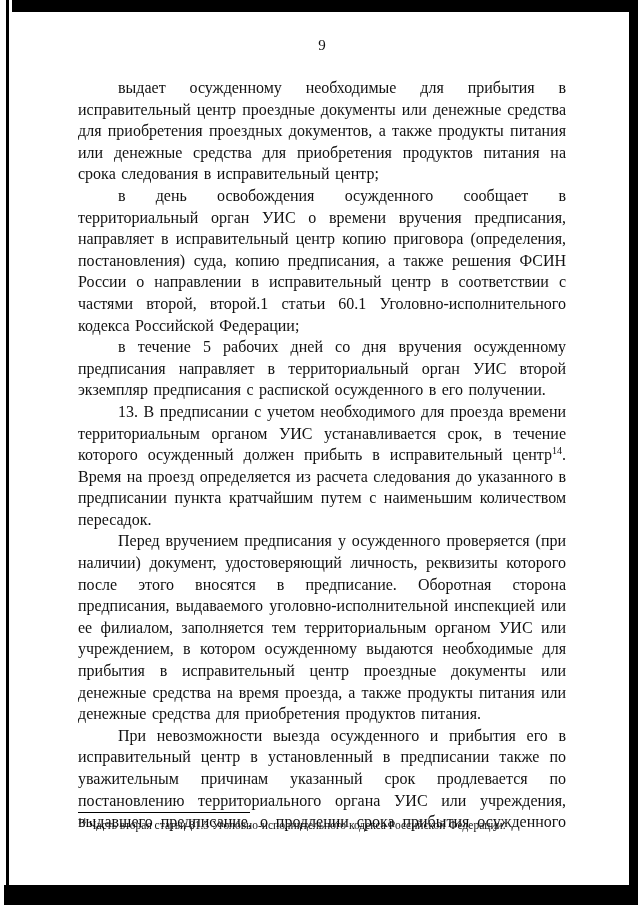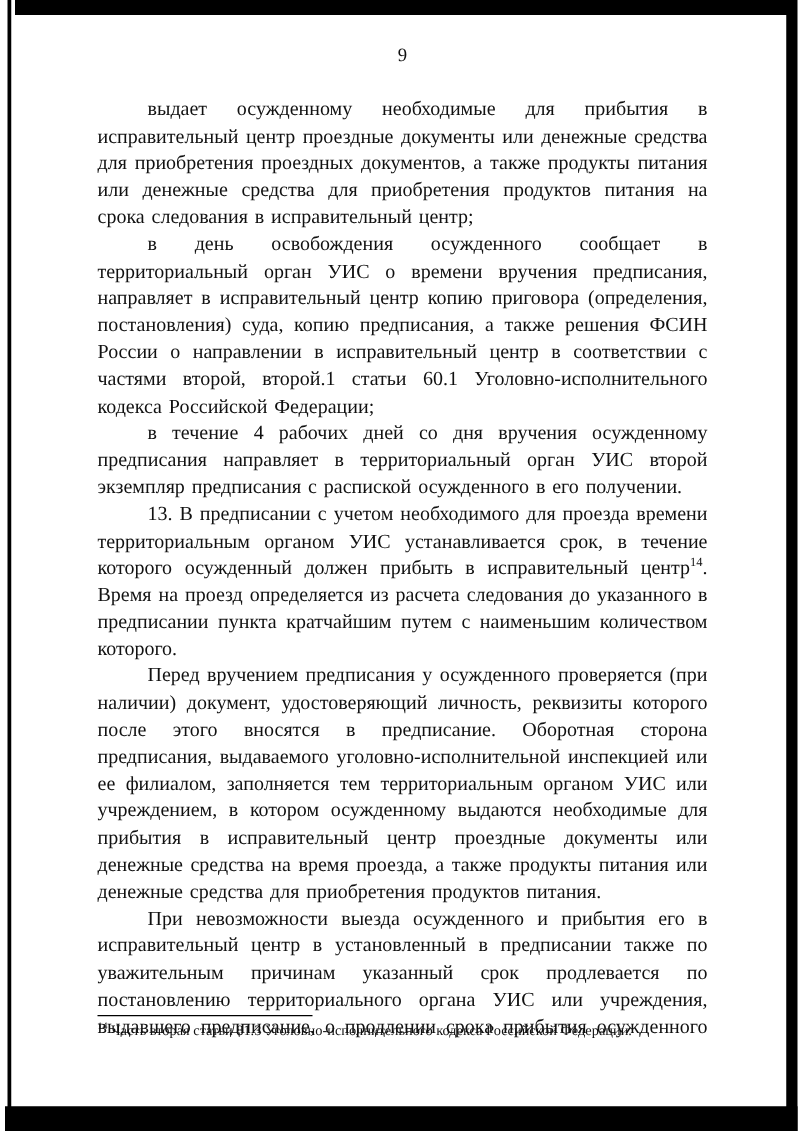--- a/index.html
+++ b/index.html
@@ -65,22 +65,22 @@
   <div class="scan-border border-left"></div>
   <div class="scan-border border-right"></div>
   <div class="scan-border border-bottom"></div>
 
   <div class="content">
     <div class="page-number">9</div>
 
     <div class="body">
       <p>выдает осужденному необходимые для прибытия в исправительный центр проездные документы или денежные средства для приобретения проездных документов, а также продукты питания или денежные средства для приобретения продуктов питания на срока следования в исправительный центр;</p>
       <p>в день освобождения осужденного сообщает в территориальный орган УИС о времени вручения предписания, направляет в исправительный центр копию приговора (определения, постановления) суда, копию предписания, а также решения ФСИН России о направлении в исправительный центр в соответствии с частями второй, второй.1 статьи 60.1 Уголовно-исполнительного кодекса Российской Федерации;</p>
-      <p>в течение 4 рабочих дней со дня вручения осужденному предписания направляет в территориальный орган УИС второй экземпляр предписания с распиской осужденного в его получении.</p>
-      <p><span>13. В предписании с учетом необходимого для проезда времени территориальным органом УИС устанавливается срок, в течение которого осужденный должен прибыть в исправительный центр</span><sup>14</sup><span>. Время на проезд определяется из расчета следования до указанного в предписании пункта кратчайшим путем с наименьшим количеством которого.</span></p>
+      <p>в течение 5 рабочих дней со дня вручения осужденному предписания направляет в территориальный орган УИС второй экземпляр предписания с распиской осужденного в его получении.</p>
+      <p><span>13. В предписании с учетом необходимого для проезда времени территориальным органом УИС устанавливается срок, в течение которого осужденный должен прибыть в исправительный центр</span><sup>14</sup><span>. Время на проезд определяется из расчета следования до указанного в предписании пункта кратчайшим путем с наименьшим количеством пересадок.</span></p>
       <p>Перед вручением предписания у осужденного проверяется (при наличии) документ, удостоверяющий личность, реквизиты которого после этого вносятся в предписание. Оборотная сторона предписания, выдаваемого уголовно-исполнительной инспекцией или ее филиалом, заполняется тем территориальным органом УИС или учреждением, в котором осужденному выдаются необходимые для прибытия в исправительный центр проездные документы или денежные средства на время проезда, а также продукты питания или денежные средства для приобретения продуктов питания.</p>
       <p class="last-para">При невозможности выезда осужденного и прибытия его в исправительный центр в установленный в предписании также по уважительным причинам указанный срок продлевается по постановлению территориального органа УИС или учреждения, выдавшего предписание, о продлении срока прибытия осужденного</p>
     </div>
   </div>
 
   <div class="footnote-area">
     <div class="footnote-rule"></div>
     <p class="footnote"><sup>14</sup><span>Часть вторая статьи 81.3 Уголовно-исполнительного кодекса Российской Федерации.</span></p>
   </div>
 </div>

